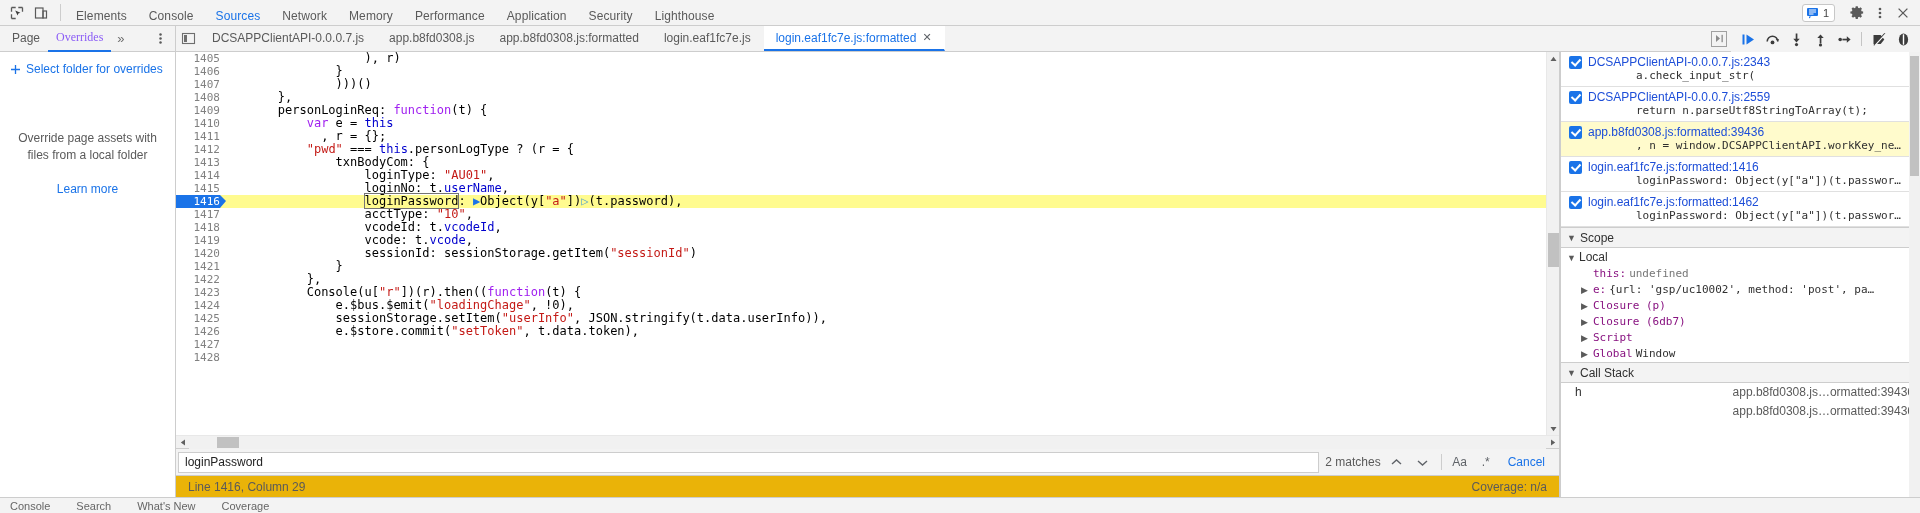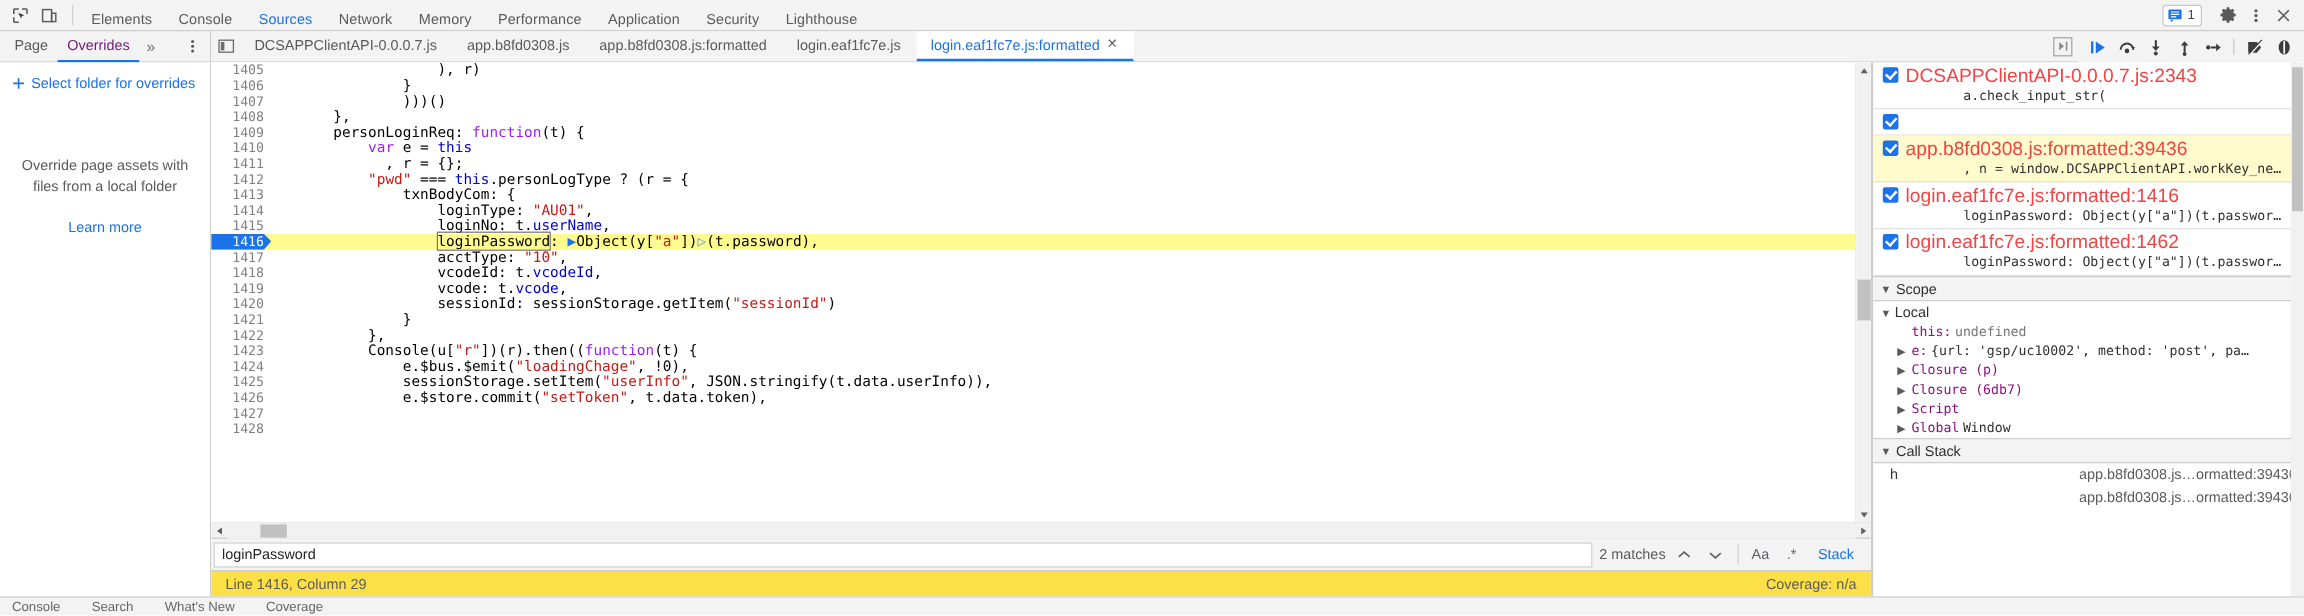--- a/index.html
+++ b/index.html
@@ -50,21 +50,21 @@
   .secondrow { height: 26px; min-height: 26px; display: flex; background: #f3f3f3; border-bottom: 1px solid #cdcdcd; }
   .nav-tabs {
     width: 176px; min-width: 176px; display: flex; align-items: center;
     border-right: 1px solid #cdcdcd; padding-left: 4px; background: #f3f3f3;
   }
   .ntab {
     padding: 0 8px; height: 26px; display: flex; align-items: center;
     font-size: 12px; color: #5a5a5a; cursor: pointer;
     border-bottom: 2px solid transparent;
   }
-  .ntab.active { color: #701a75; border-bottom-color: #1a73e8; }
+  .ntab.active { color: #8b5cf6; border-bottom-color: #1a73e8; font-family: Liberation Serif, serif; }
   .chev-more { padding: 0 6px; color: #6e6e6e; font-size: 13px; cursor: pointer; }
   .kebab { margin-left: auto; padding: 0 8px; cursor: pointer; display:flex; align-items:center; }
 
   .editor-tabs { flex: 1; display: flex; align-items: stretch; background: #f3f3f3; position: relative; min-width: 0; }
   .etab-list-btn { width: 24px; display: flex; align-items: center; justify-content: center; cursor: pointer; }
   .etab {
     padding: 0 12px; display: flex; align-items: center; gap: 6px;
     font-size: 12px; color: #5a5a5a; cursor: pointer;
     border-bottom: 2px solid transparent;
     border-right: 1px solid transparent;
@@ -153,21 +153,21 @@
     font-size: 12px; padding: 0 6px; color: #222; font-family: "Liberation Sans", sans-serif;
     outline: none; min-width: 0;
   }
   .find-matches { font-size: 12px; color: #5a5a5a; white-space: nowrap; }
   .find-ic { width: 20px; height: 20px; display:flex; align-items:center; justify-content:center; cursor:pointer; color:#5f6368; font-size: 12px;}
   .find-sep { width:1px; height:16px; background:#cdcdcd; margin:0 2px; }
   .cancel-btn { font-size: 12px; color: #1a73e8; cursor: pointer; padding: 0 6px; }
 
   
   .statusbar {
-    height: 22px; min-height: 22px; background: #fde047; border-top: 1px solid #cdcdcd;
+    height: 22px; min-height: 22px; background: #eab308; border-top: 1px solid #cdcdcd;
     display: flex; align-items: center; padding-left: 12px; font-size: 12px; color: #5a5a5a; justify-content: space-between;
   }
   .coverage { margin-left: auto; padding-right: 12px; }
 
   
   .sidebar {
     width: 360px; min-width: 360px;
     background: #fff; display: flex; flex-direction: column;
     border-left: 1px solid #cdcdcd; overflow: hidden;
   }
@@ -181,21 +181,21 @@
   .cb {
     width: 13px; height: 13px; min-width: 13px; margin-top: 1px;
     background: #1a73e8; border-radius: 2px; position: relative;
   }
   .cb::after {
     content: ""; position: absolute; left: 4px; top: 1px;
     width: 4px; height: 7px; border: solid #fff; border-width: 0 2px 2px 0;
     transform: rotate(42deg);
   }
   .bp-texts { min-width: 0; }
-  .bp-loc { font-size: 16px; color: #ef4444; white-space: nowrap; overflow: hidden; text-overflow: ellipsis; }
+  .bp-loc { font-size: 12px; color: #1d4ed8; white-space: nowrap; overflow: hidden; text-overflow: ellipsis; }
   .bp-code {
     font-family: "DejaVu Sans Mono", monospace; font-size: 11px; color: #303030;
     white-space: nowrap; overflow: hidden; text-overflow: ellipsis; max-width: 300px; margin-left: 48px;
   }
   .sec-header {
     display: flex; align-items: center; gap: 4px;
     background: #f3f3f3; border-top: 1px solid #cdcdcd; border-bottom: 1px solid #cdcdcd;
     height: 21px; padding-left: 6px; font-size: 12px; color: #303030; cursor: pointer;
   }
   .tri { font-size: 9px; color: #5a5a5a; width: 9px; display: inline-block; }
@@ -537,41 +537,45 @@
             </svg>
         </div>
         <div class="find-ic">
           <svg width="11" height="9" viewBox="0 0 11 9">
               <path d="M1 3 L5.5 7 L10 3" stroke="#5f6368" stroke-width="1.4" fill="none"></path>
             </svg>
         </div>
         <div class="find-sep"></div>
         <div class="find-ic">Aa</div>
         <div class="find-ic">.*</div>
-        <div class="cancel-btn">Stack</div>
+        <div class="cancel-btn">Cancel</div>
       </div>
 
       <div class="statusbar">
         <span>Line 1416, Column 29</span>
         <span class="coverage">Coverage: n/a</span>
       </div>
     </div>
 
     <div class="sidebar">
       <div class="sidebar-scrollwrap">
         <div class="bp-list" id="bp-list">
             <div class="bp-item">
               <div class="cb"></div>
               <div class="bp-texts">
                 <div class="bp-loc">DCSAPPClientAPI-0.0.0.7.js:2343</div>
                 <div class="bp-code">a.check_input_str(</div>
               </div>
             </div>
             <div class="bp-item">
               <div class="cb"></div>
+              <div class="bp-texts">
+                <div class="bp-loc">DCSAPPClientAPI-0.0.0.7.js:2559</div>
+                <div class="bp-code">return n.parseUtf8StringToArray(t);</div>
+              </div>
             </div>
             <div class="bp-item sel">
               <div class="cb"></div>
               <div class="bp-texts">
                 <div class="bp-loc">app.b8fd0308.js:formatted:39436</div>
                 <div class="bp-code">, n = window.DCSAPPClientAPI.workKey_ne…</div>
               </div>
             </div>
             <div class="bp-item">
               <div class="cb"></div>

